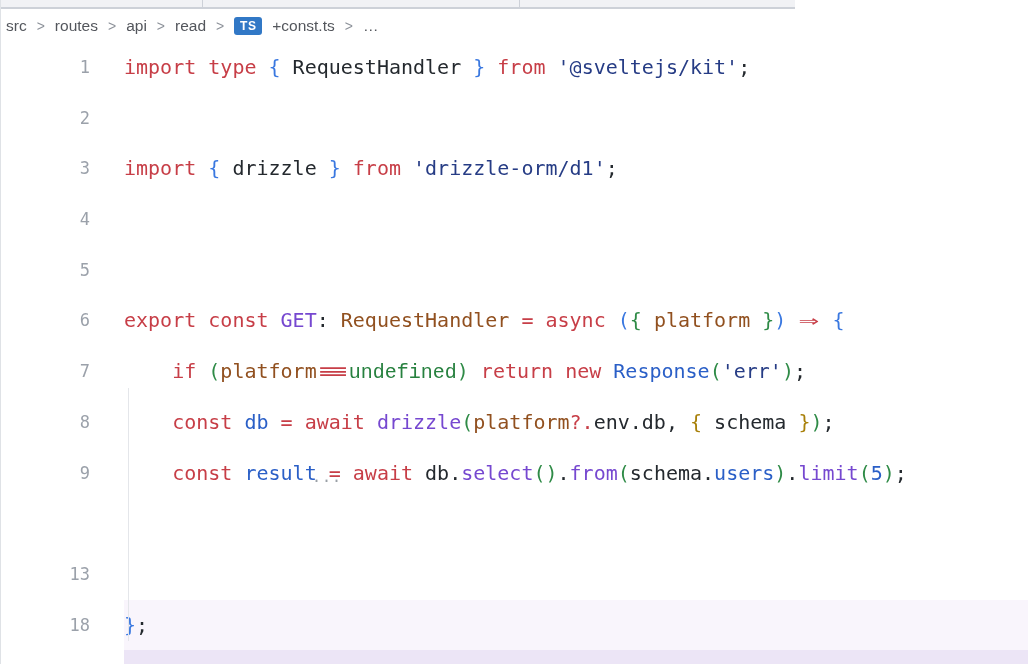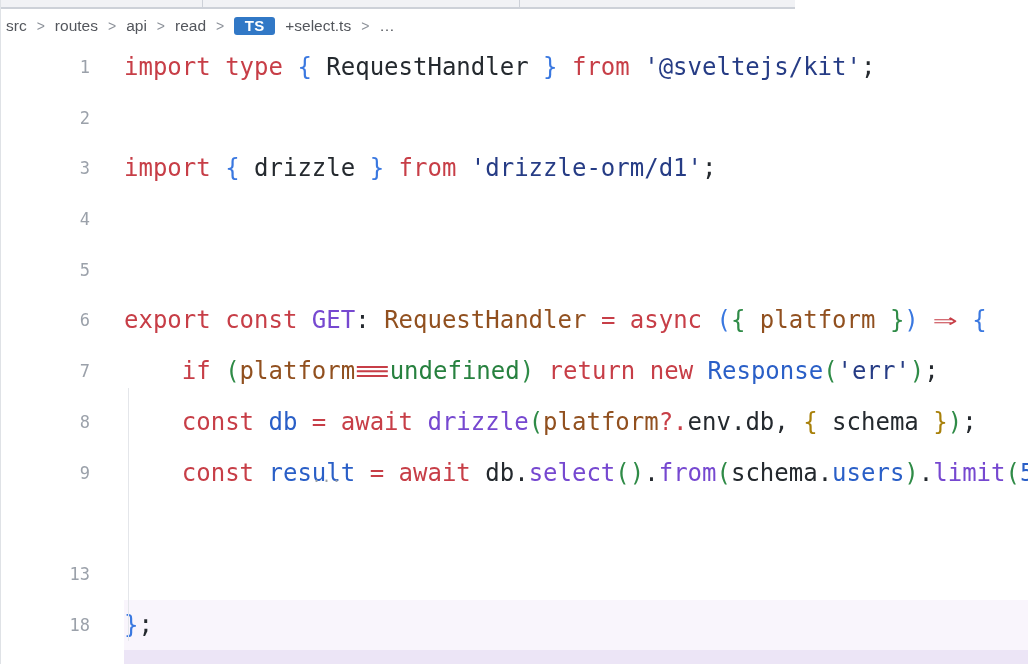--- a/index.html
+++ b/index.html
@@ -19,45 +19,45 @@
   .tab:nth-child(1){ width:203px; }
   .tab:nth-child(2){ width:317px; }
   .tab:nth-child(3){ width:274px; border-right:none; }
 
   
   .breadcrumb { position:absolute; top:9px; left:0; right:0; height:33px;
                 display:flex; align-items:center; padding-left:6px; gap:10px;
                 font-size:15.5px; color:var(--breadcrumb_gray); background:#fff; }
   .bc-sep { color:var(--separator_gray); font-size:14px; }
   .ts-chip { display:inline-flex; align-items:center; justify-content:center;
-             width:41px; height:18px; border-radius:3px; background:var(--ts_icon_blue);
-             color:#fff; font-size:15px; font-weight:bold; letter-spacing:0.5px; }
+             width:28px; height:18px; border-radius:3px; background:var(--ts_icon_blue);
+             color:#fff; font-size:12px; font-weight:bold; letter-spacing:0.5px; }
 
   
   .editor { position:absolute; top:42px; left:0; right:0; bottom:0; overflow:hidden; }
   .row { display:flex; height:50.7px; }
   .gut { width:124px; padding-right:34px; text-align:right;
          font-family:"DejaVu Sans Mono", monospace; font-size:17px;
          color:var(--line_number_gray); line-height:50.7px; flex:none; background:#fff; }
-  .code { flex:1; font-family:"DejaVu Sans Mono", monospace; font-size:24px;
+  .code { flex:1; font-family:"DejaVu Sans Mono", monospace; font-size:20px;
           line-height:50.7px; white-space:pre; color:var(--plain_text); }
   .row.cur .code { background:var(--current_line_bg); }
   .row.below { height:16px; }
   .row.below .code { background:var(--bottom_band_bg); }
 
   .kw  { color:var(--keyword_red); }
   .pl  { color:var(--plain_text); }
   .str { color:var(--string_navy); }
   .fn  { color:var(--function_purple); }
   .con { color:var(--constant_blue);margin-top:37px; }
   .par { color:var(--parameter_brown); }
   .b1  { color:var(--bracket_blue); }
   .b2  { color:var(--bracket_green); }
   .b3  { color:var(--bracket_gold); }
-  .und { color:var(--undefined_green); }
+  .und { color:var(--undefined_green);font-family:Liberation Mono, monospace; }
   .eq3 { color:var(--keyword_red); display:inline-block;
          transform:scaleX(2.5); margin:0 10px; }
   .arrow { color:var(--keyword_red); display:inline-block;
            transform:scaleX(1.7); margin:0 5px; }
 
   .indent-guide { position:absolute; left:128px; top:346px; width:1px; height:253px;
                   background:var(--indent_guide); }
   .inlay-hint { position:absolute; left:312px; top:430px; font-size:15px;
                 letter-spacing:1px; color:var(--inlay_gray);
                 font-family:"DejaVu Sans Mono", monospace; }
@@ -69,21 +69,21 @@
 
 <div class="tabbar">
   <div class="tab"></div>
   <div class="tab"></div>
   <div class="tab"></div>
 </div>
 
 <div class="breadcrumb">
   <span id="bc-path" style="display:contents"><span>src</span><span class="bc-sep">&gt;</span><span>routes</span><span class="bc-sep">&gt;</span><span>api</span><span class="bc-sep">&gt;</span><span>read</span><span class="bc-sep">&gt;</span></span>
   <span class="ts-chip">TS</span>
-  <span>+select.ts</span>
+  <span>+const.ts</span>
   <span class="bc-sep">&gt;</span>
   <span>…</span>
 </div>
 
 <div class="editor">
   <div id="rows" style="display:contents"><div class="row">
         <div class="gut">1</div>
         <div class="code"><span class="kw">import </span><span class="kw">type </span><span class="b1">{ </span><span class="pl">RequestHandler </span><span class="b1">} </span><span class="kw">from </span><span class="str">'@sveltejs/kit'</span><span class="pl">;</span></div>
       </div><div class="row">
         <div class="gut">2</div>

